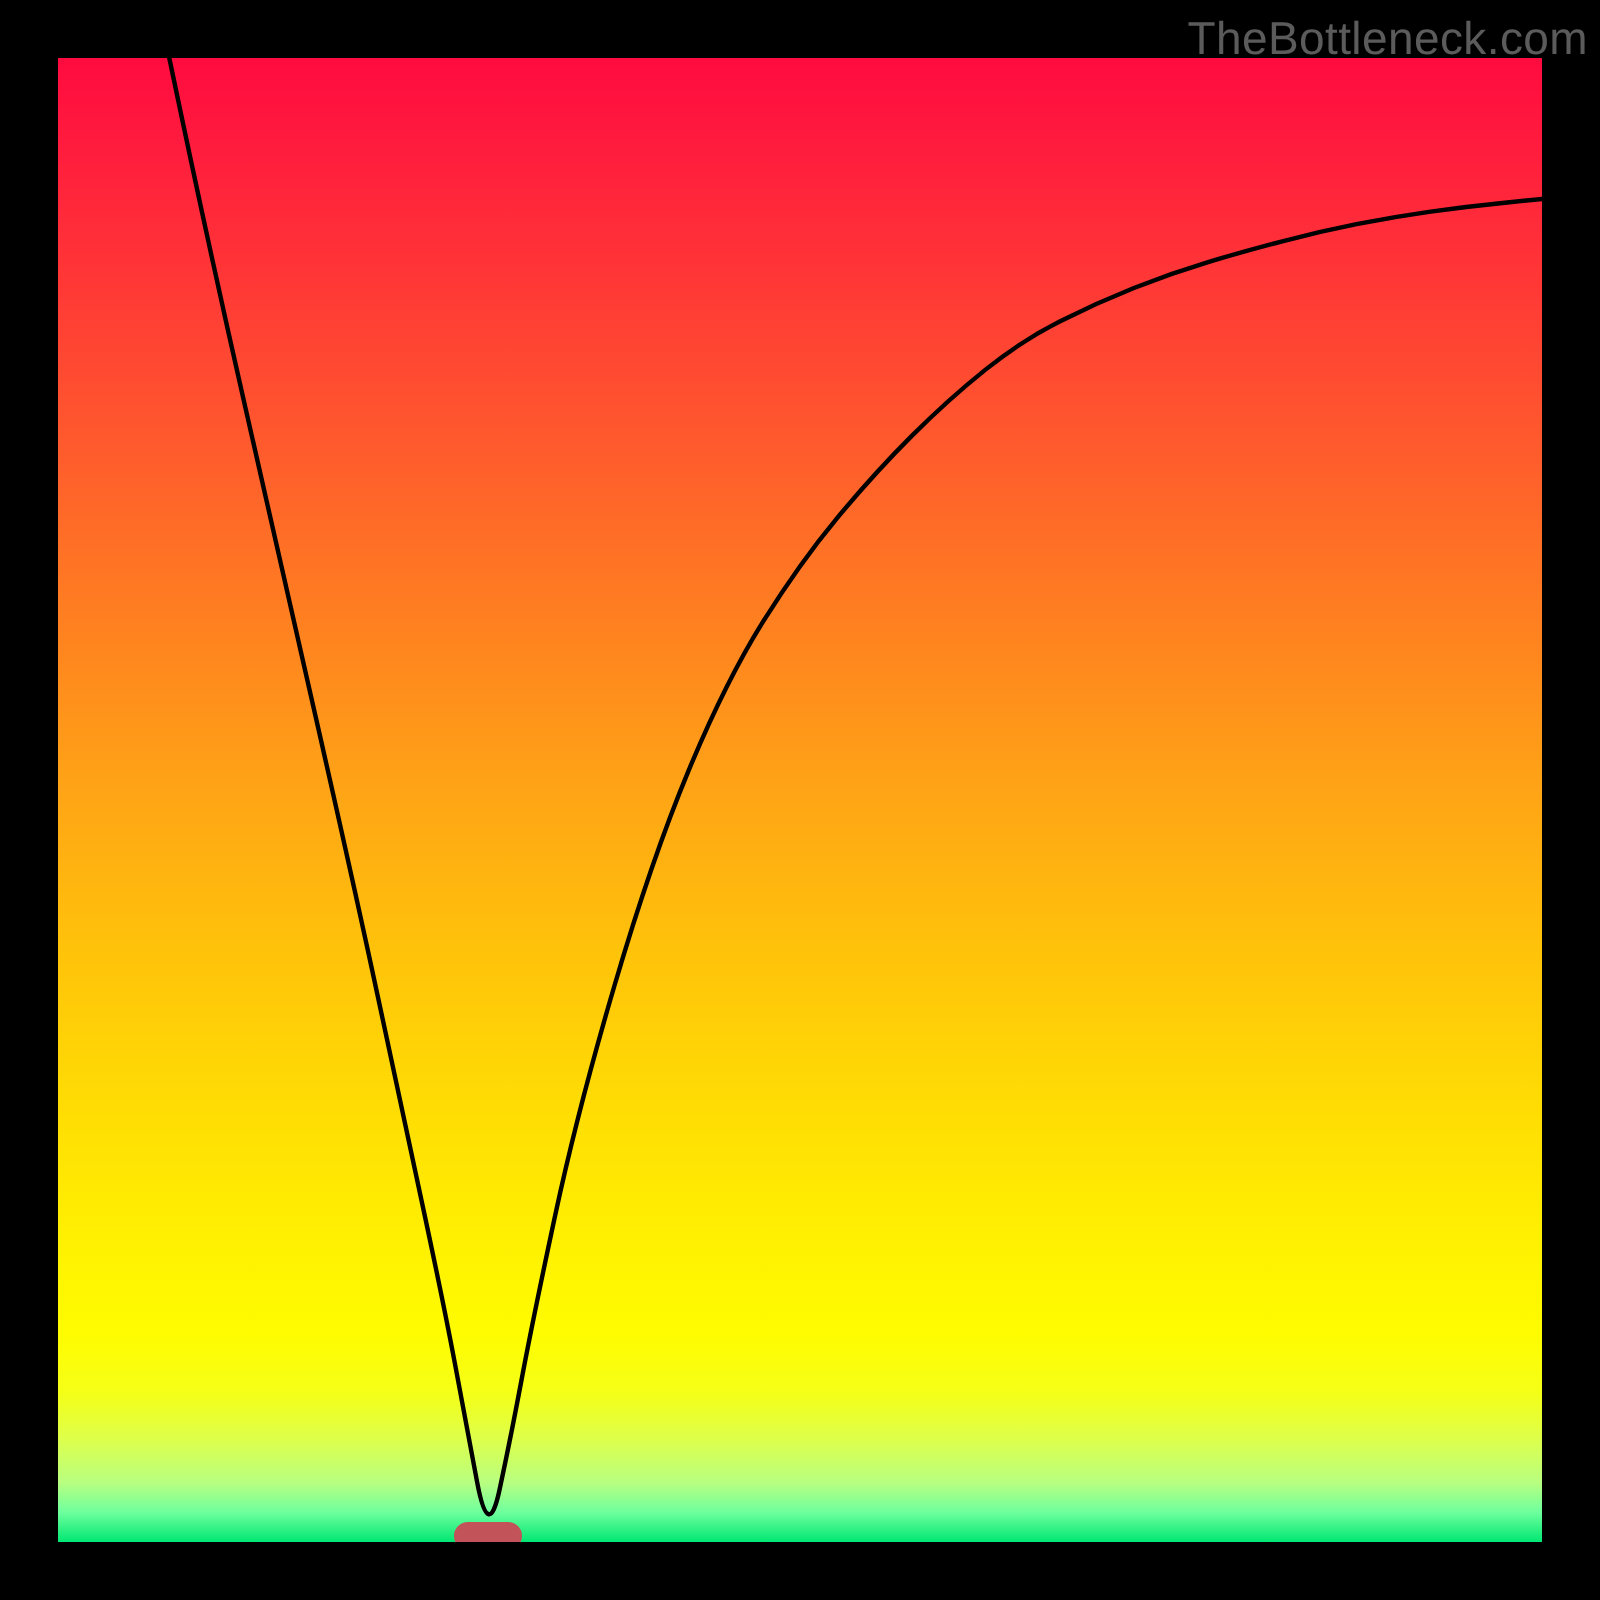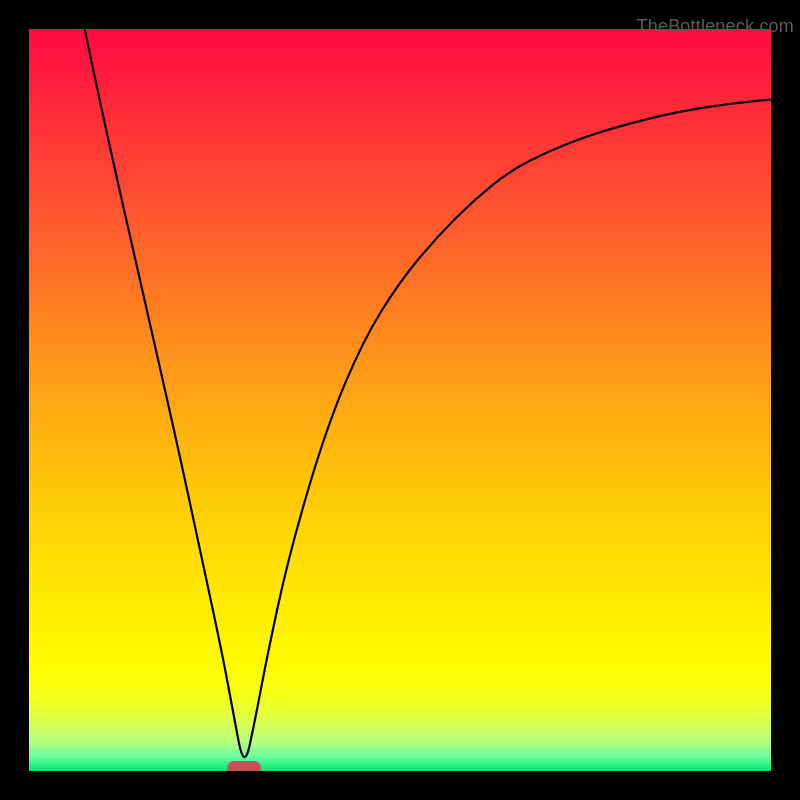--- a/index.html
+++ b/index.html
@@ -36,24 +36,24 @@
       #fffc00 86%,
       #f4ff18 90%,
       #deff4a 93%,
       #b8ff80 96%,
       #6eff9e 98%,
       #00e771 100%
     );
   }
   .watermark {
     position: absolute;
-    top: 16px;
+    top: 6px;
     right: 6px;
     color: #5b5b5b;
-    font-size: 18px;
+    font-size: 23px;
     font-weight: 500;
     letter-spacing: 0.2px;
     user-select: none;
   }
   svg.curve {
     position: absolute;
     left: 0;
     top: 0;
     width: 742px;
     height: 742px;

